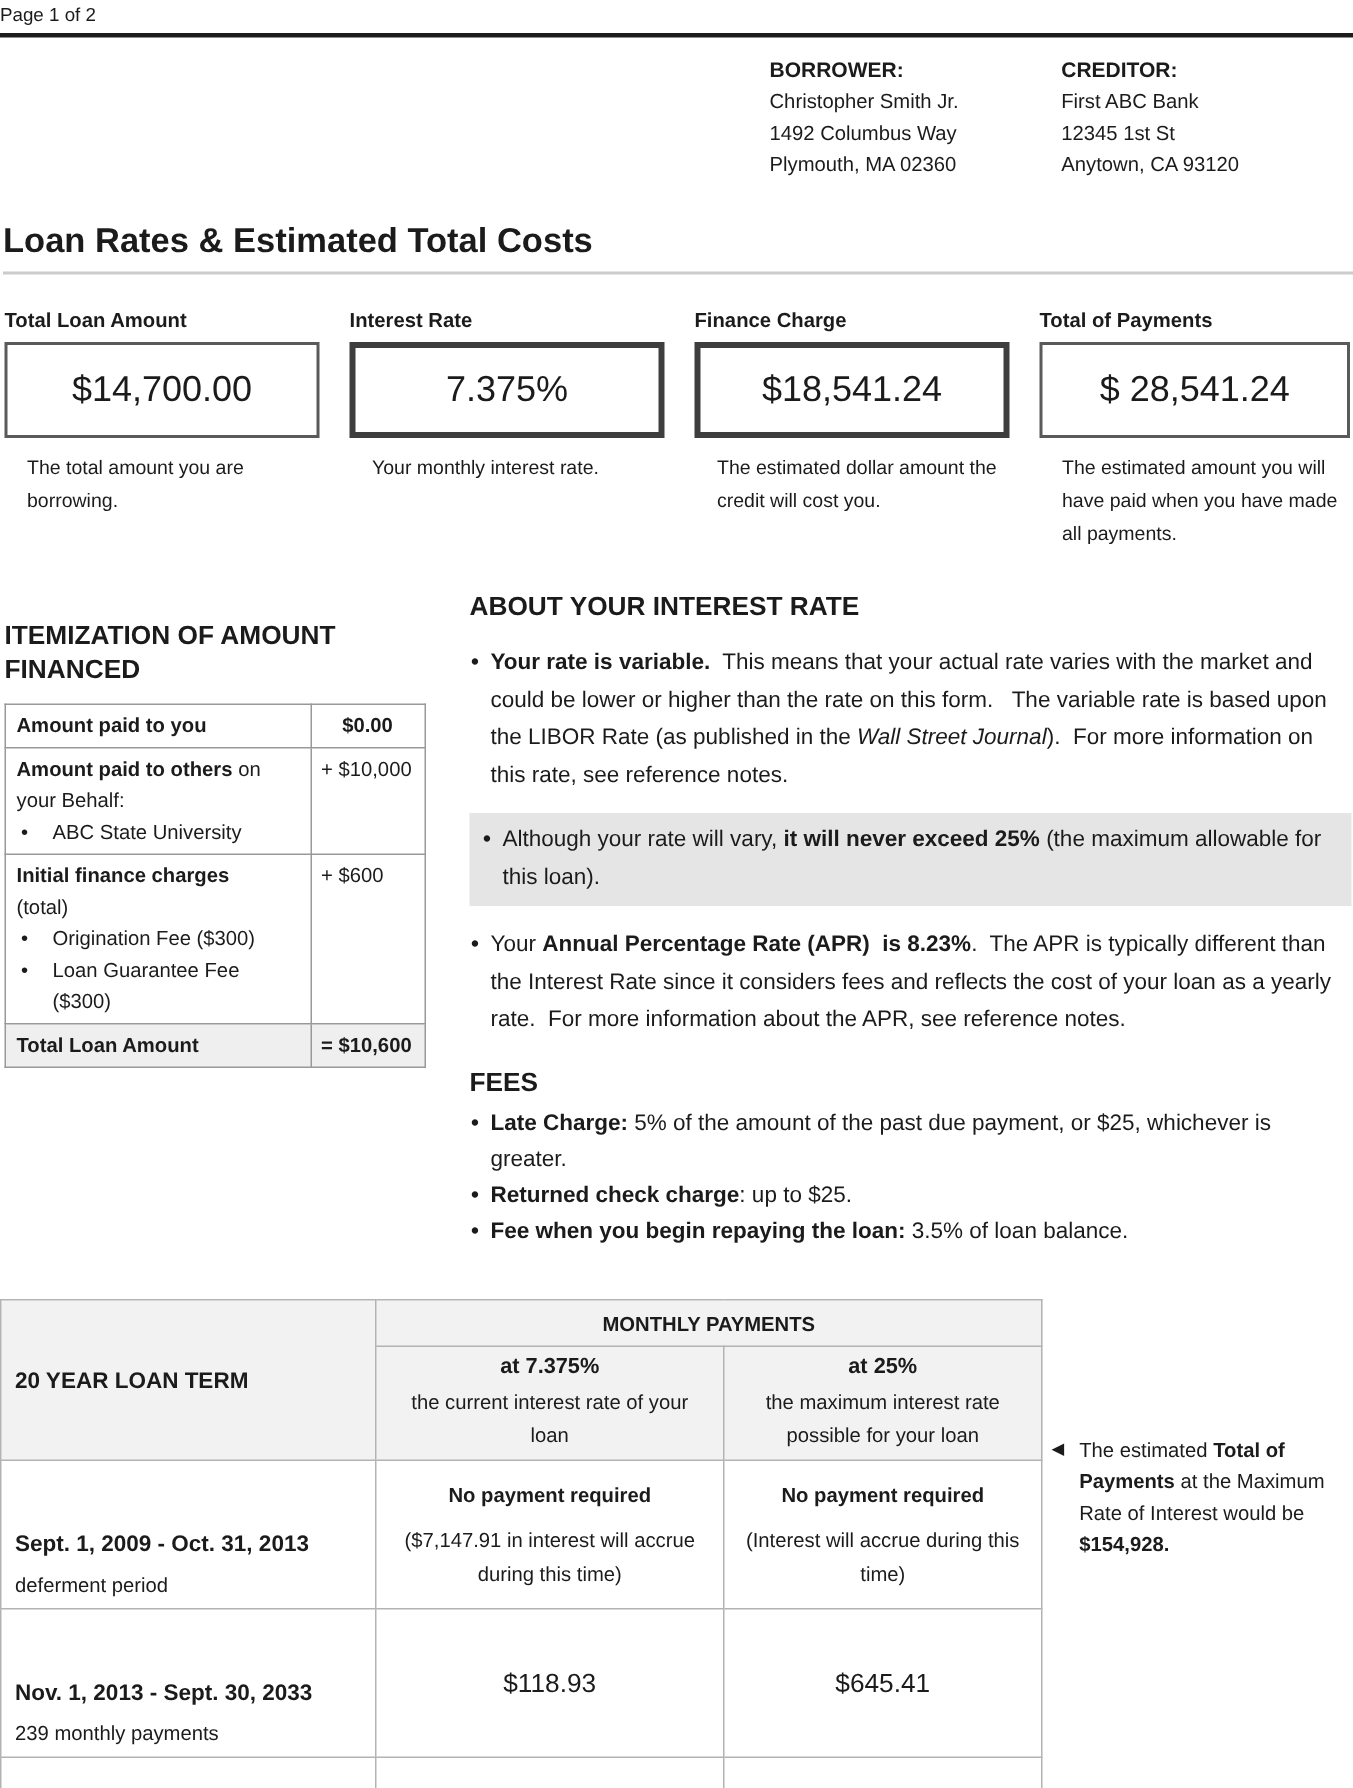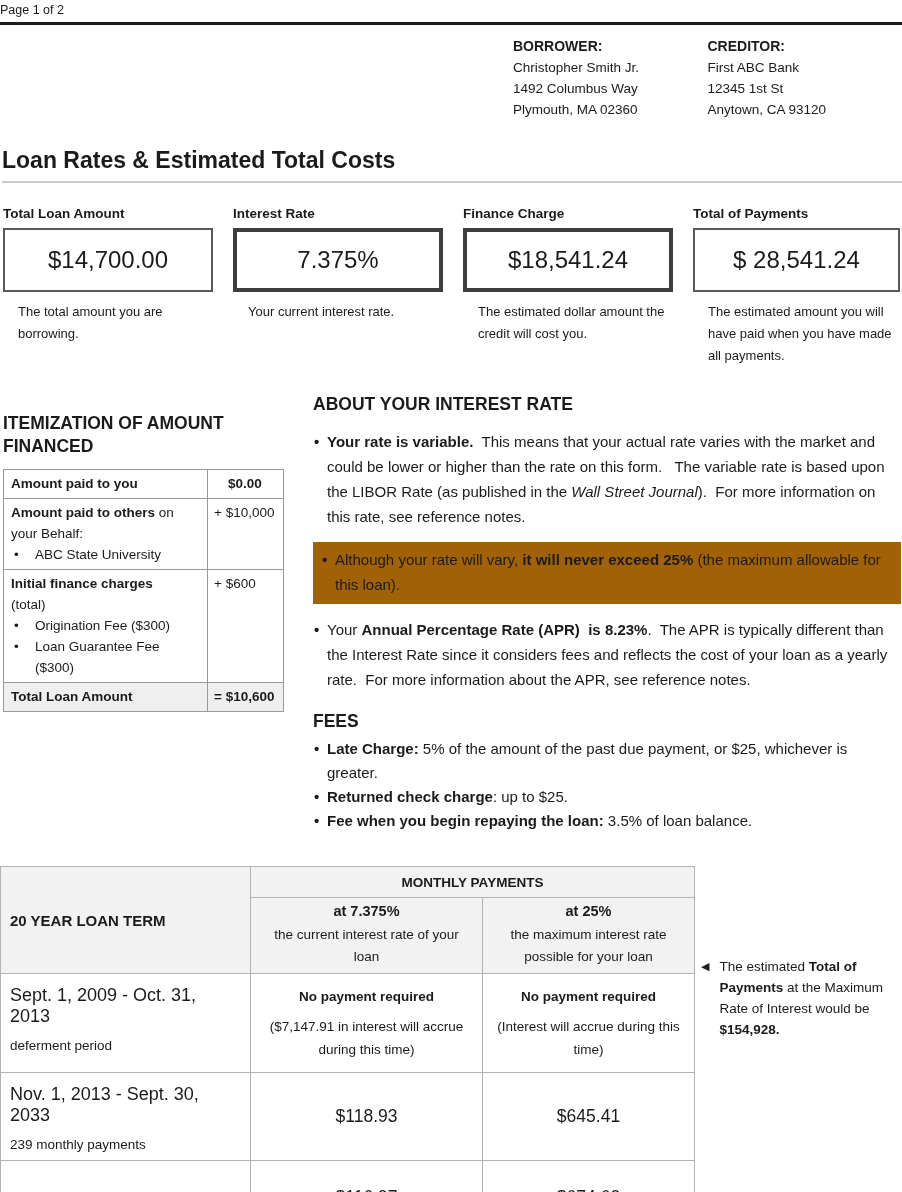--- a/index.html
+++ b/index.html
@@ -60,21 +60,21 @@
   .cell-bullet::before { content: "\2022"; position: absolute; left: 3px; }
 
   
   .about-block { margin-top: 13px; }
   .about-bullet {
     position: relative; padding-left: 14px;
     font-size: 15px; line-height: 25px; margin: 0 0 13px 0;
   }
   .about-bullet::before { content: "\2022"; position: absolute; left: 1px; font-weight: bold; }
   .about-bullet.highlight {
-    background: #a16207; padding: 5px 8px 7px 22px; margin-left: 0;
+    background: #e5e5e5; padding: 5px 8px 7px 22px; margin-left: 0;
   }
   .about-bullet.highlight::before { left: 9px; top: 5px; }
 
   .fees-heading { margin-top: 18px; }
   .fees-list { margin-top: 4px; }
   .fee-bullet {
     position: relative; padding-left: 14px;
     font-size: 15px; line-height: 24px; margin: 0;
   }
   .fee-bullet::before { content: "\2022"; position: absolute; left: 1px; font-weight: bold; }
@@ -90,21 +90,21 @@
   .col-w1 { width: 250px; } .col-w2 { width: 232px; } .col-w3 { width: 212px; }
   .group-header-cell { height: 31px; font-weight: bold; font-size: 13.5px; text-align: center; }
   .row-header-cell {
     text-align: left; vertical-align: middle; padding-left: 9px;
     font-size: 15px; font-weight: bold; background: #f2f2f2;
   }
   .col-head { height: 76px; vertical-align: middle; text-align: center; font-weight: normal; padding: 4px 10px; }
   .rate-title { font-weight: bold; font-size: 14.5px; margin-bottom: 5px; }
   .rate-sub { font-size: 13.5px; line-height: 22px; }
   .period-cell { vertical-align: top; text-align: left; padding: 11px 10px 8px 9px; }
-  .period { font-weight: normal; font-size: 18px; }
+  .period { font-weight: bold; font-size: 15px; margin-top: 36px; }
   .detail { font-size: 13.5px; margin-top: 11px; }
   .pay-cell { text-align: center; vertical-align: middle; padding: 6px 14px; }
   .no-pay { font-size: 13.5px; line-height: 23px; }
   .no-pay .paren { display: inline-block; margin-top: 7px; }
   .pay-lg { font-size: 17.5px; }
   .r1 td { height: 99px; }
   .r2 td { height: 64px; }
   .r3 td { height: 74px; }
 
   
@@ -144,21 +144,21 @@
     <div class="amount-box">
         <span>$14,700.00</span>
       </div>
     <div class="box-caption">The total amount you are borrowing.</div>
   </div>
   <div class="box-col">
     <div class="box-label">Interest Rate</div>
     <div class="amount-box thick">
         <span>7.375%</span>
       </div>
-    <div class="box-caption">Your current interest rate.</div>
+    <div class="box-caption">Your monthly interest rate.</div>
   </div>
   <div class="box-col">
     <div class="box-label">Finance Charge</div>
     <div class="amount-box thick">
         <span>$18,541.24</span>
       </div>
     <div class="box-caption">The estimated dollar amount the credit will cost you.</div>
   </div>
   <div class="box-col">
     <div class="box-label">Total of Payments</div>

